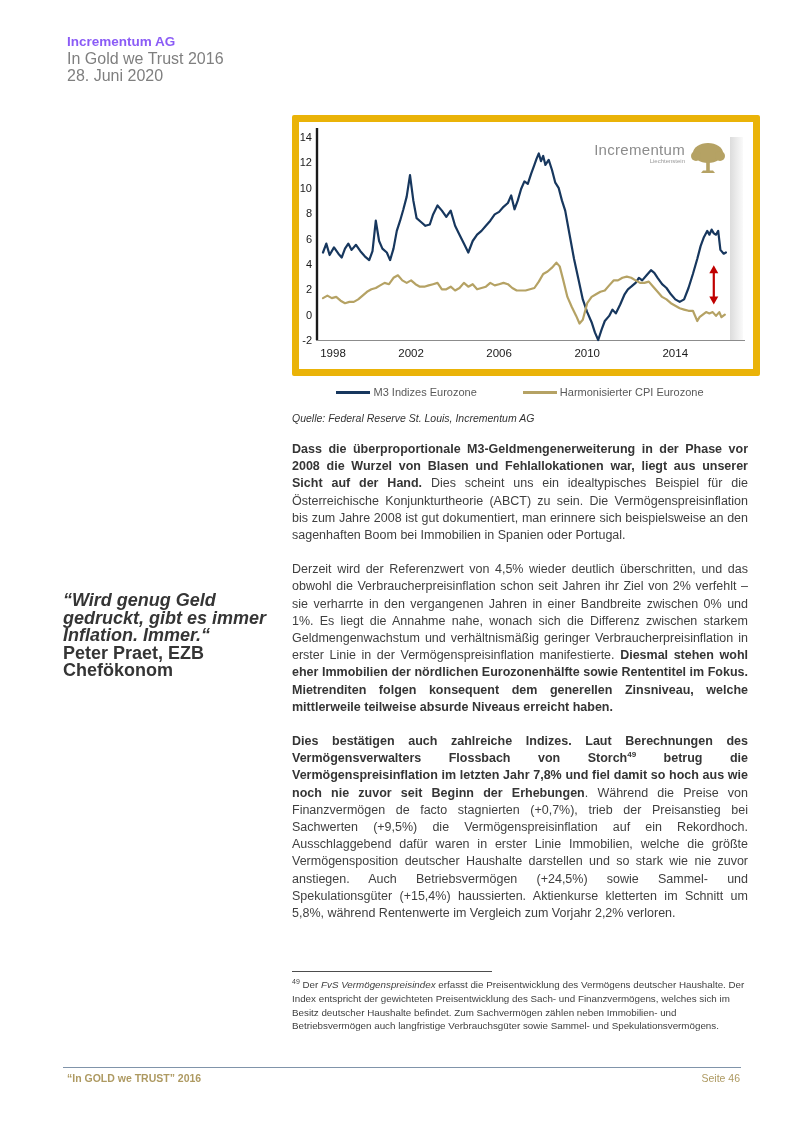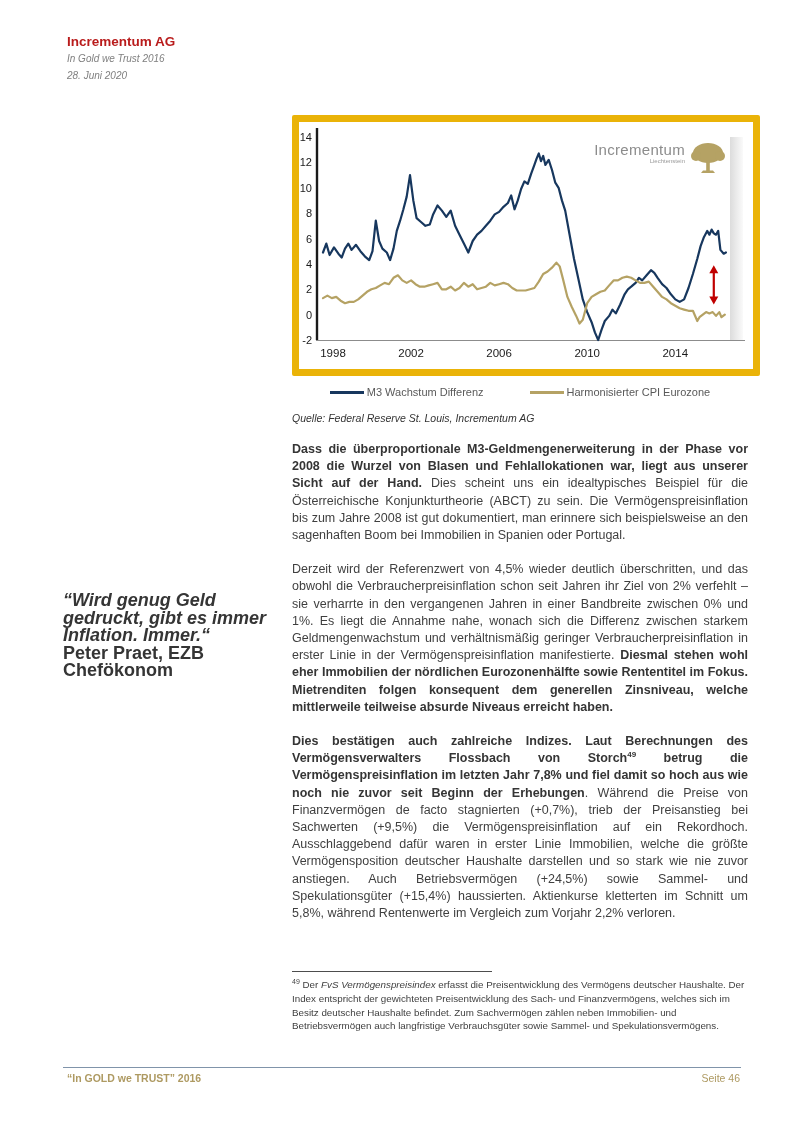--- a/index.html
+++ b/index.html
@@ -2,22 +2,22 @@
 <html><head>
 <meta charset="utf-8">
 <style>
   html,body{margin:0;padding:0;}
   body{
     width:795px;height:1125px;position:relative;background:#ffffff;
     font-family:"Liberation Sans", sans-serif;color:#3f3f3f;overflow:hidden;
   }
   
   .header{position:absolute;left:67px;top:33px;line-height:17px;}
-  .header .company{font-size:13.5px;font-weight:bold;color:#b91c1c;}
-  .header .sub{font-size:10px;color:#7f7f7f;font-style:italic;}
+  .header .company{font-size:13.5px;font-weight:bold;color:#8b5cf6;}
+  .header .sub{font-size:16px;color:#7f7f7f;}
   
   .column{position:absolute;left:292px;top:96px;width:456px;}
   .chart-title{font-size:12.5px;font-weight:bold;color:#1a1a1a;line-height:15px;}
   .chart-box{position:relative;margin-top:19px;width:454px;height:247px;border:7px solid #eab308;border-radius:2px;background:#fff;}
   .chart-box svg{display:block;}
   .logo{position:absolute;top:20px;right:26px;display:flex;align-items:flex-start;}
   .logo-txt{text-align:right;margin-right:4px;}
   .logo-name{font-size:15px;color:#8c8c8c;letter-spacing:0.3px;line-height:15px;text-align:center;}
   .logo-sub{font-size:6px;color:#9a9a9a;line-height:8px;}
   .legend{display:flex;justify-content:center;gap:46px;margin-top:10px;}
@@ -98,21 +98,21 @@
             <path d="M12 31 L26 31 L24 28.5 L14 28.5 Z"></path>
           </g>
         </svg>
       </span>
     </div>
   </div>
 
   <div class="legend">
     <div class="legend-item">
       <span class="legend-swatch" style="background: rgb(23, 55, 94);"></span>
-      <span>M3 Wachstum Differenz</span>
+      <span>M3 Indizes Eurozone</span>
     </div>
     <div class="legend-item">
       <span class="legend-swatch" style="background: rgb(181, 162, 100);"></span>
       <span>Harmonisierter CPI Eurozone</span>
     </div>
   </div>
 
   <div class="quelle">Quelle: Federal Reserve St. Louis, Incrementum AG</div>
 
   <p class="para"><span class="b">Dass die überproportionale M3-Geldmengenerweiterung in der Phase vor 2008 die Wurzel von Blasen und Fehlallokationen war, liegt aus unserer Sicht auf der Hand.</span><span> Dies scheint uns ein idealtypisches Beispiel für die Österreichische Konjunkturtheorie (ABCT) zu sein. Die Vermögenspreisinflation bis zum Jahre 2008 ist gut dokumentiert, man erinnere sich beispielsweise an den sagenhaften Boom bei Immobilien in Spanien oder Portugal.</span></p>

